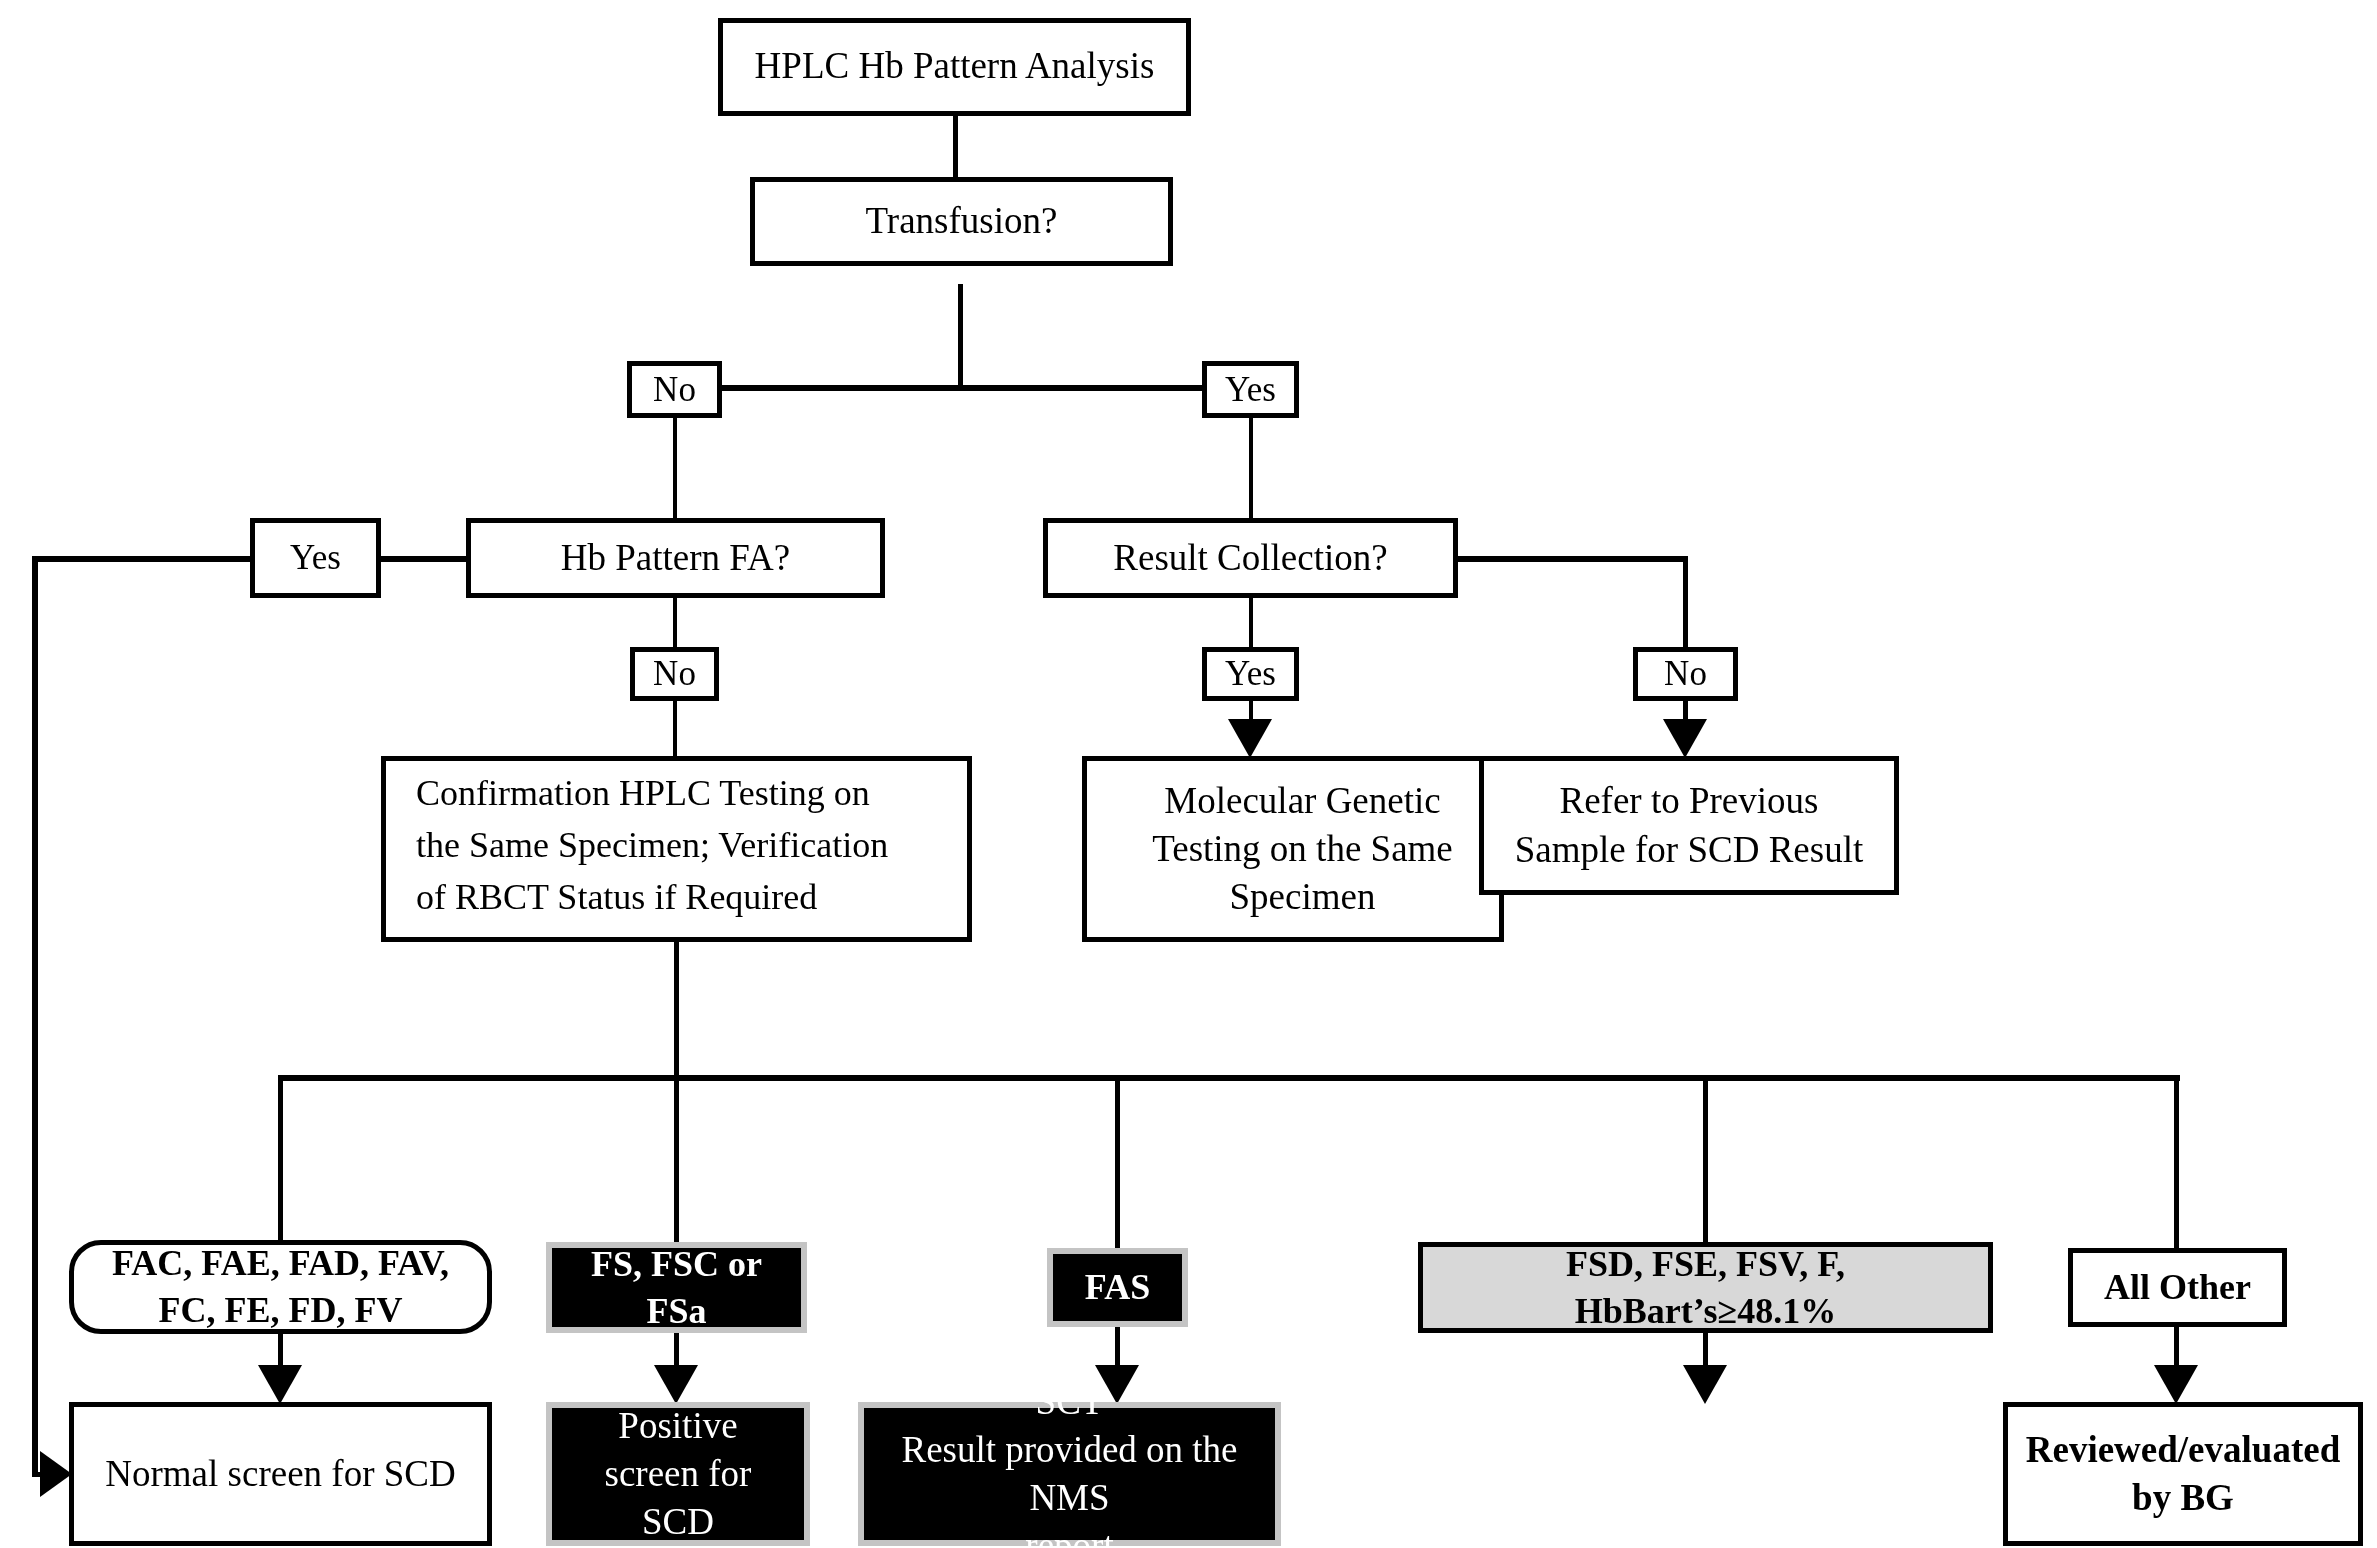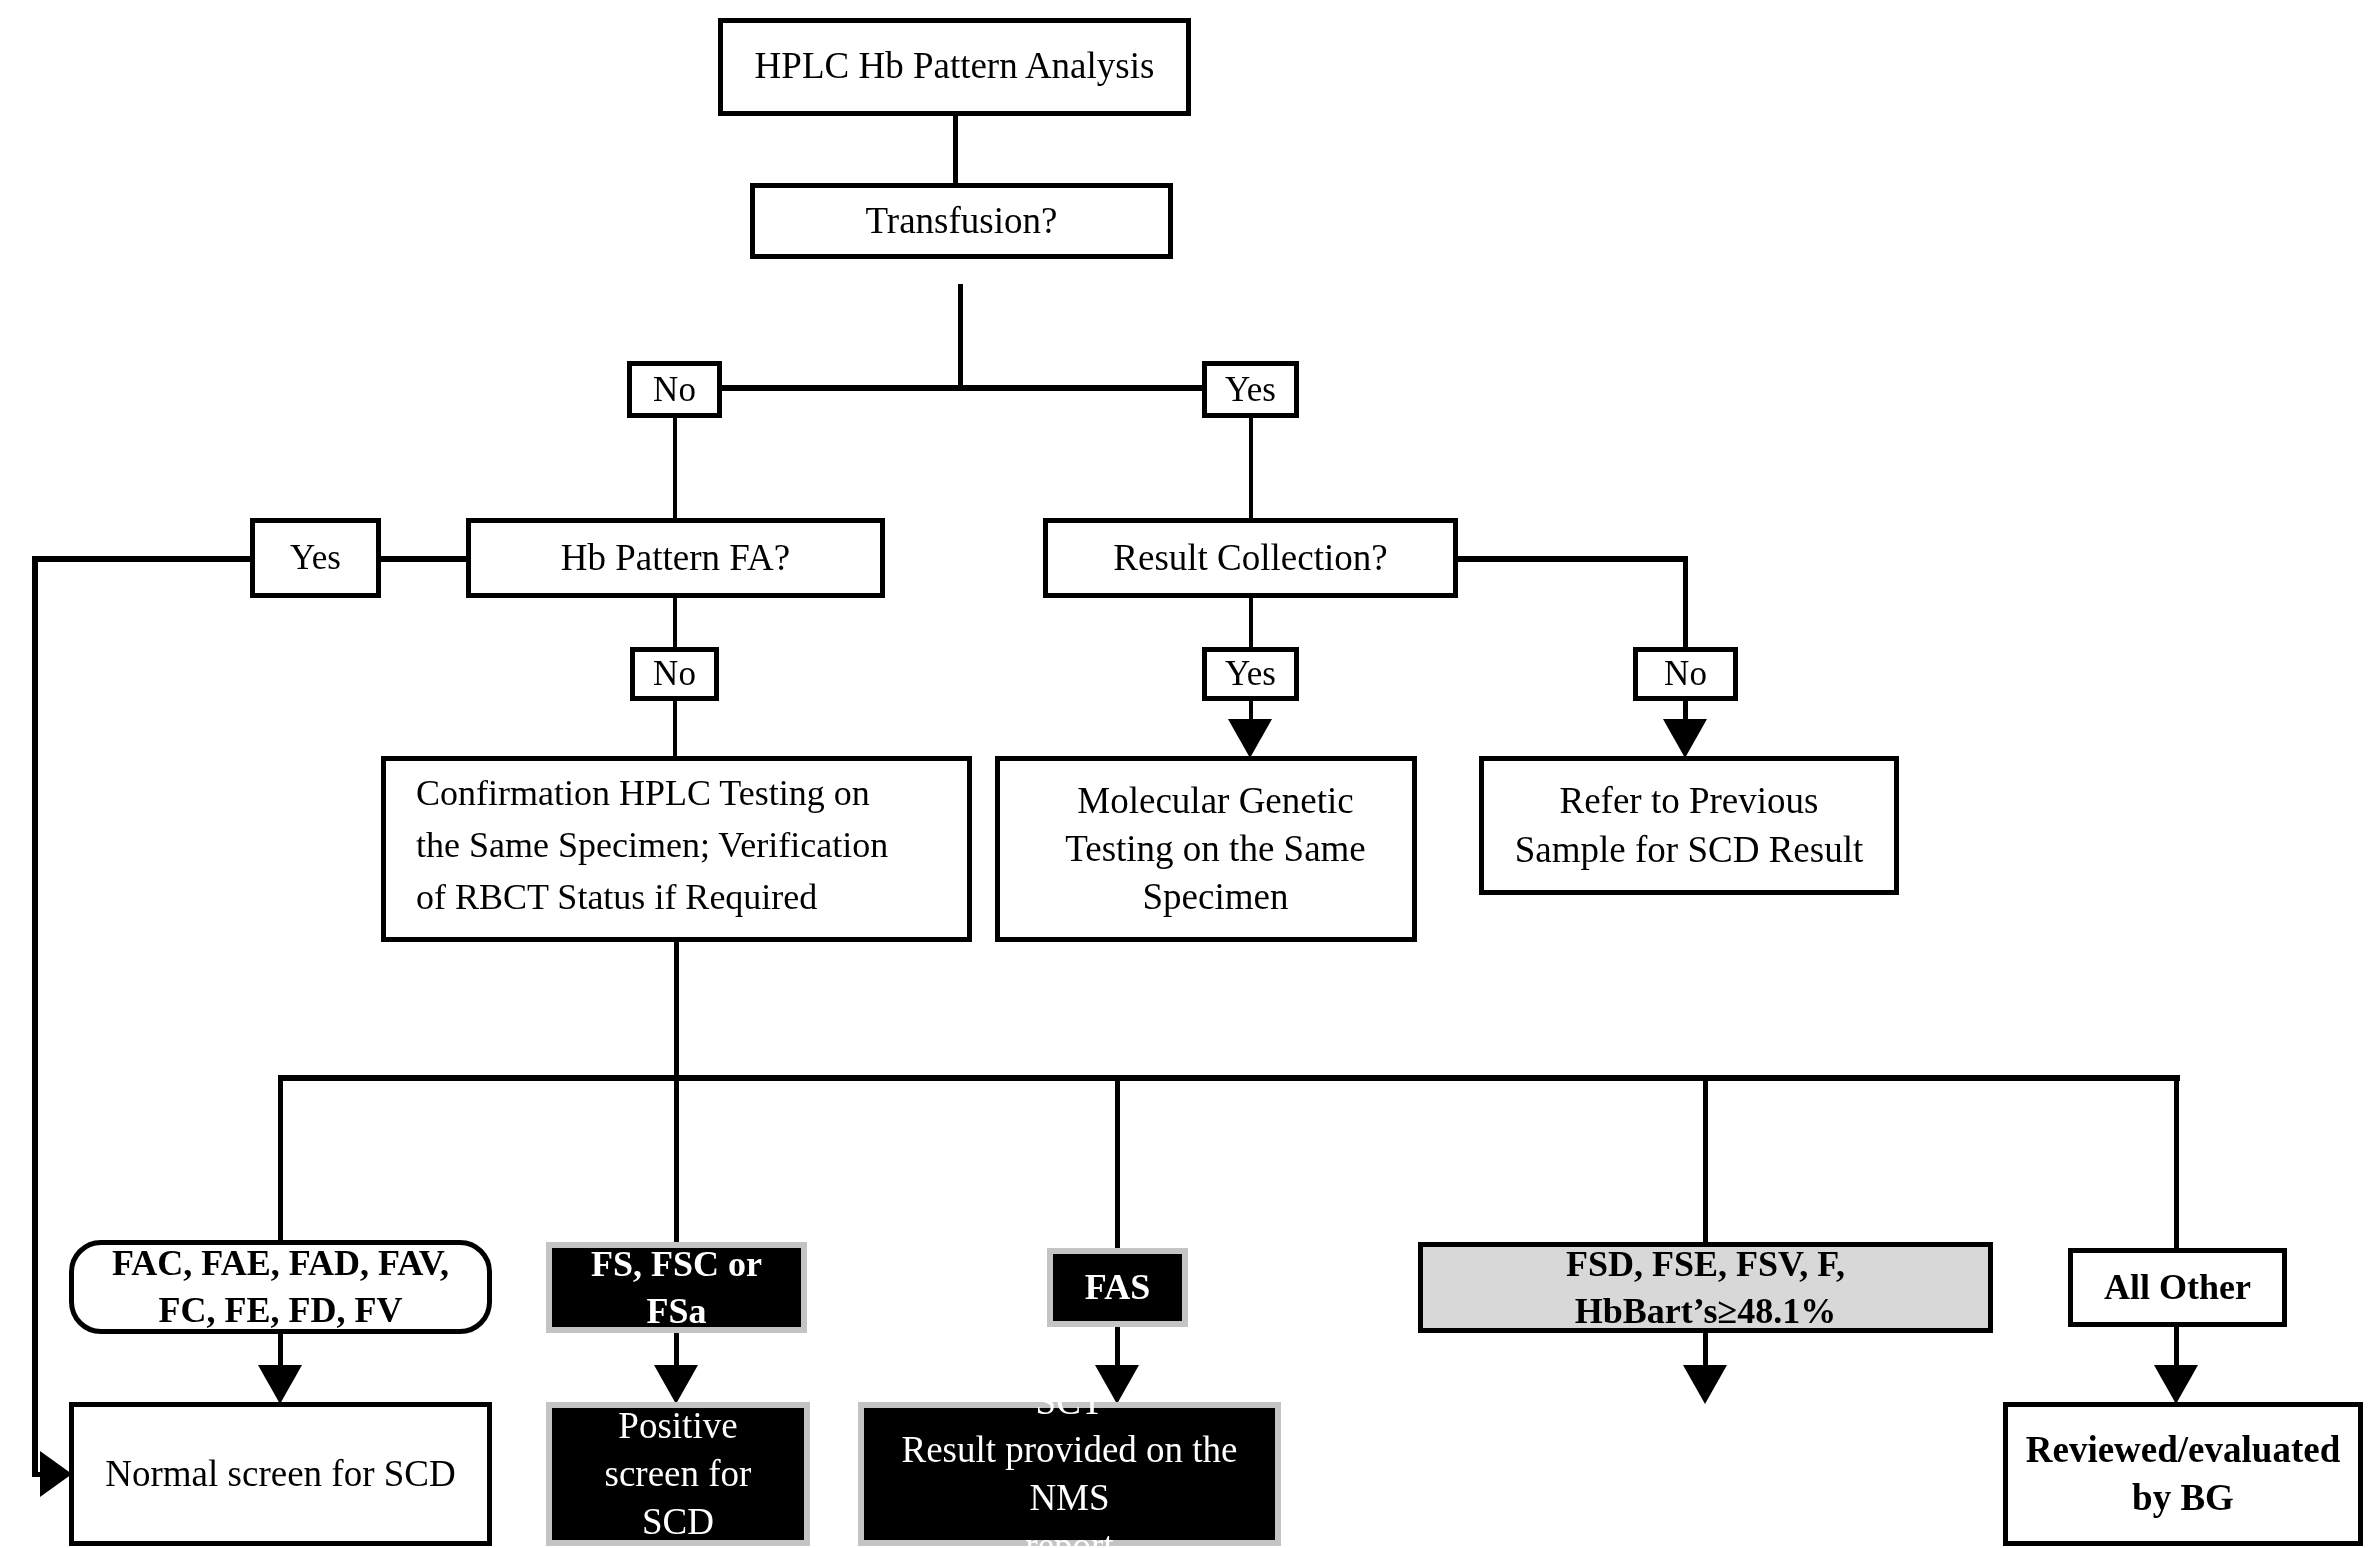--- a/index.html
+++ b/index.html
@@ -42,21 +42,21 @@
 </style>
 </head>
 <body>
 
 <div id="flowchart">
 
   <div class="box" style="left:718px;top:17.5px;width:473px;height:98px;">HPLC Hb Pattern Analysis</div>
 
   <div class="line" style="left:953px;top:116px;width:5px;height:79px;"></div>
 
-  <div class="box" style="left:750px;top:183px;width:423px;height:76px;">Transfusion?</div>
+  <div class="box" style="left:750px;top:177px;width:423px;height:89px;">Transfusion?</div>
 
   <div class="line" style="left:958px;top:284px;width:5px;height:106px;"></div>
   <div class="line" style="left:722px;top:385px;width:480px;height:5.6px;"></div>
 
   <div class="box" style="left:627px;top:361px;width:95px;height:57px;font-size:35px;">No</div>
   <div class="box" style="left:1202px;top:361px;width:97px;height:57px;font-size:35px;">Yes</div>
 
   <div class="line" style="left:673px;top:417px;width:4.4px;height:101px;"></div>
 
   <div class="box" style="left:466px;top:518px;width:419px;height:80px;">Hb Pattern FA?</div>
@@ -85,21 +85,21 @@
   <div class="box" style="left:1202px;top:647px;width:97px;height:54px;font-size:35px;">Yes</div>
   <div class="line" style="left:1249px;top:700px;width:4.4px;height:28px;"></div>
   <div class="arrow-down" style="left:1228px;top:719px;"></div>
 
   <div class="line" style="left:1458px;top:556px;width:230px;height:5.6px;"></div>
   <div class="line" style="left:1683px;top:556px;width:5px;height:91px;"></div>
   <div class="box" style="left:1633px;top:647px;width:105px;height:54px;font-size:35px;">No</div>
   <div class="line" style="left:1683px;top:700px;width:5px;height:28px;"></div>
   <div class="arrow-down" style="left:1663px;top:719px;"></div>
 
-  <div class="box" style="left:995px;top:756px;width:422px;height:186px;padding-left:19px;">Molecular Genetic
+  <div class="box" style="left:1082px;top:756px;width:422px;height:186px;padding-left:19px;">Molecular Genetic
 Testing on the Same
 Specimen</div>
   <div class="box" style="left:1479px;top:756px;width:420px;height:139px;">Refer to Previous
 Sample for SCD Result</div>
 
   <div class="line" style="left:674px;top:941px;width:5px;height:140px;"></div>
   <div class="line" style="left:278px;top:1075px;width:1902px;height:5.6px;"></div>
 
   <div class="line" style="left:278px;top:1075px;width:5px;height:165px;"></div>
   <div class="line" style="left:674px;top:1081px;width:5px;height:161px;"></div>

